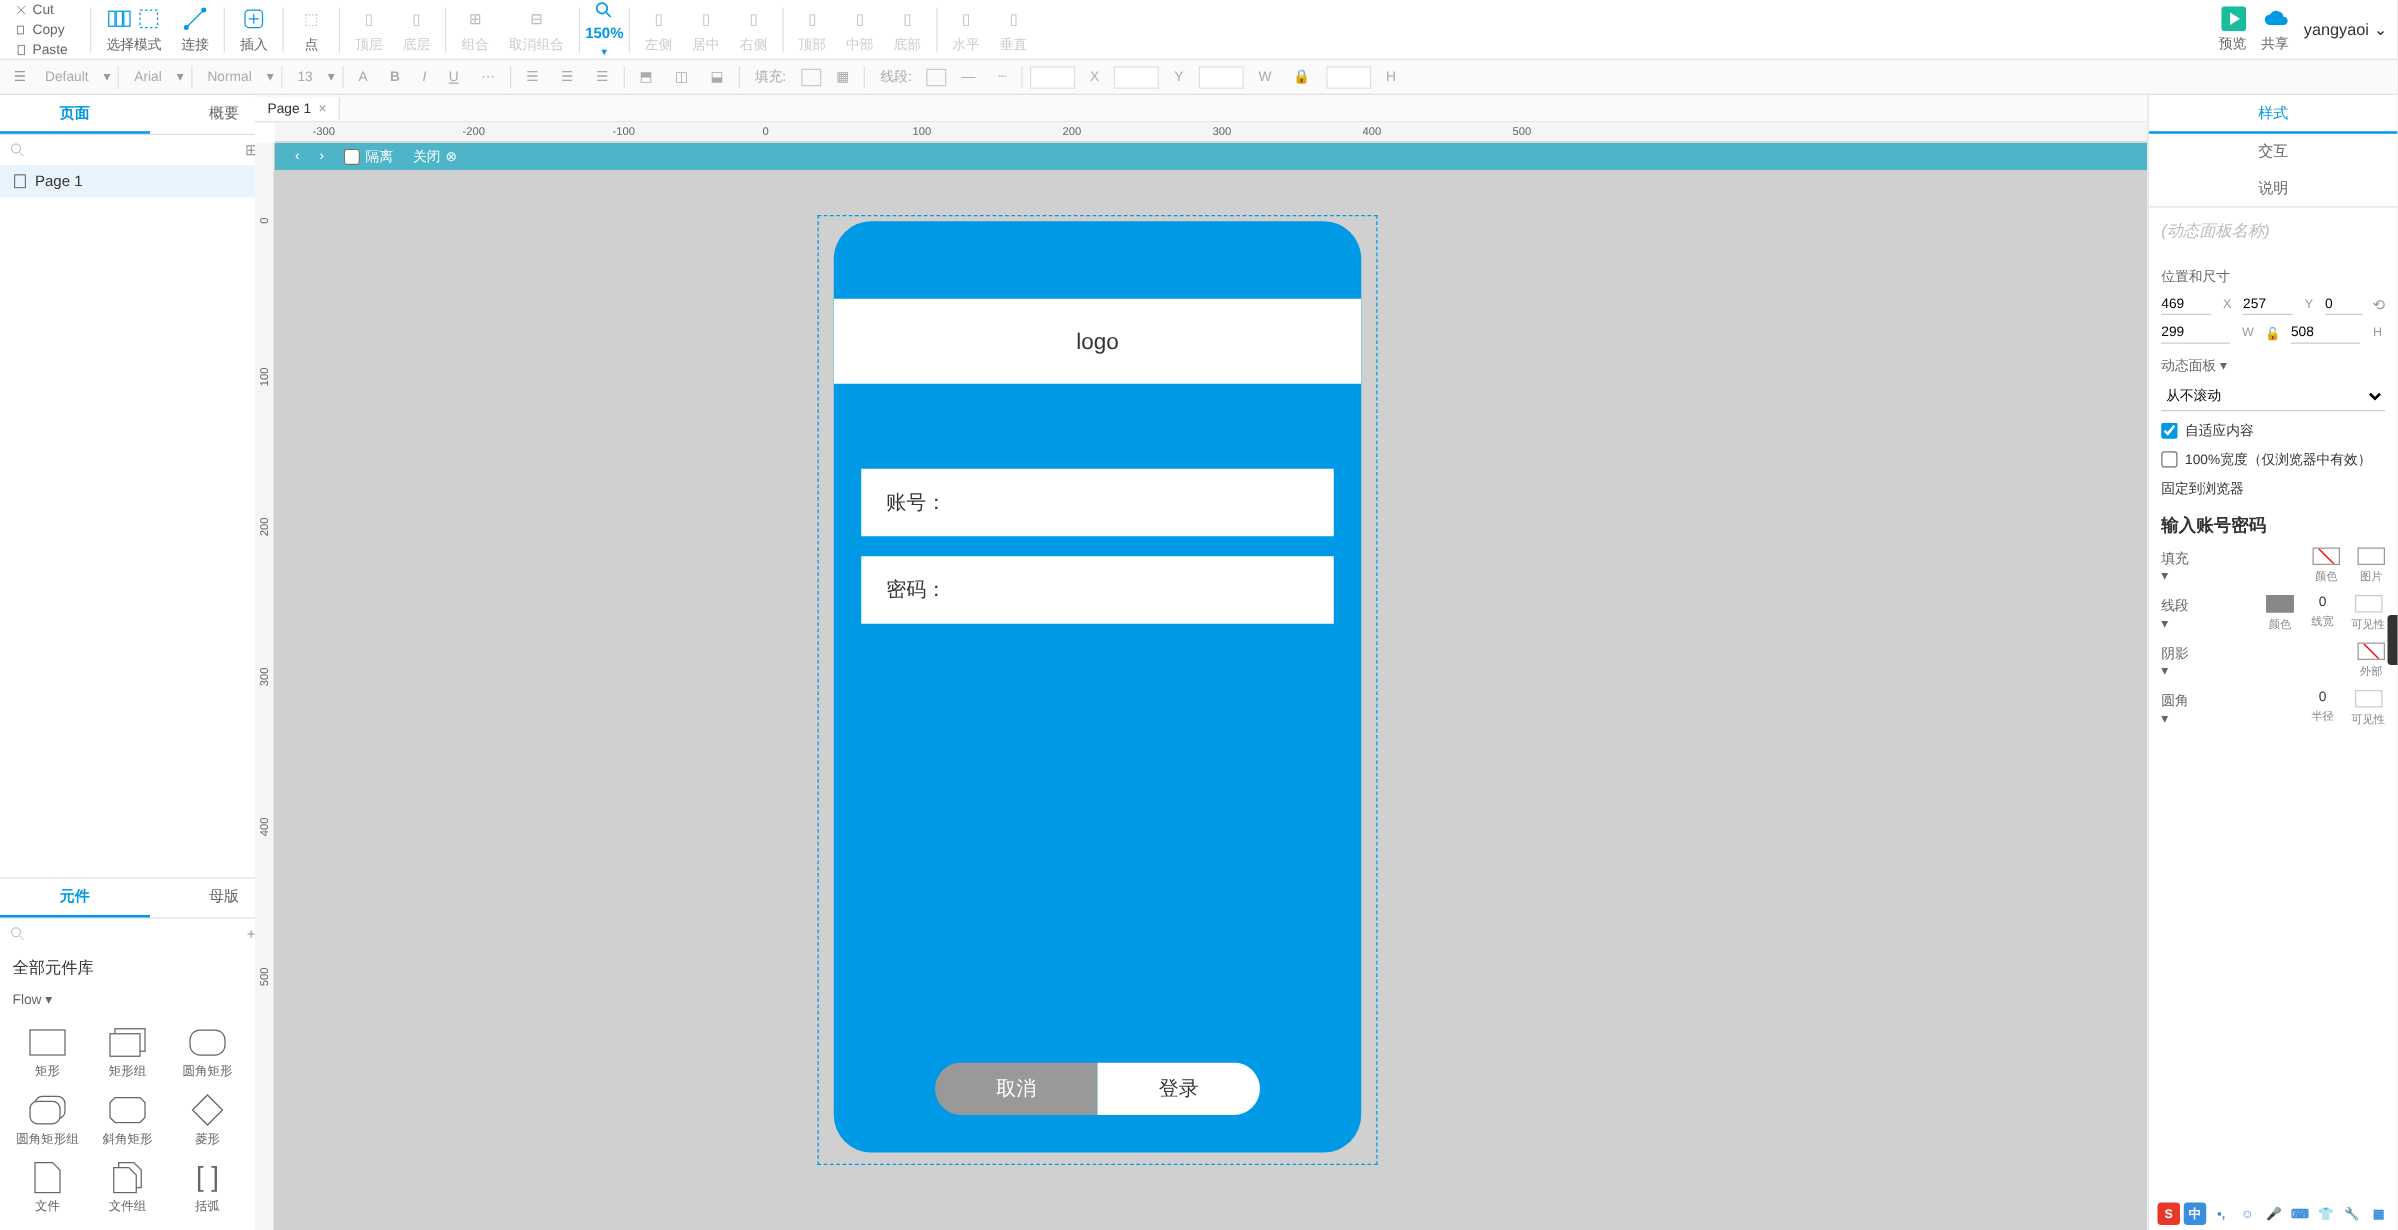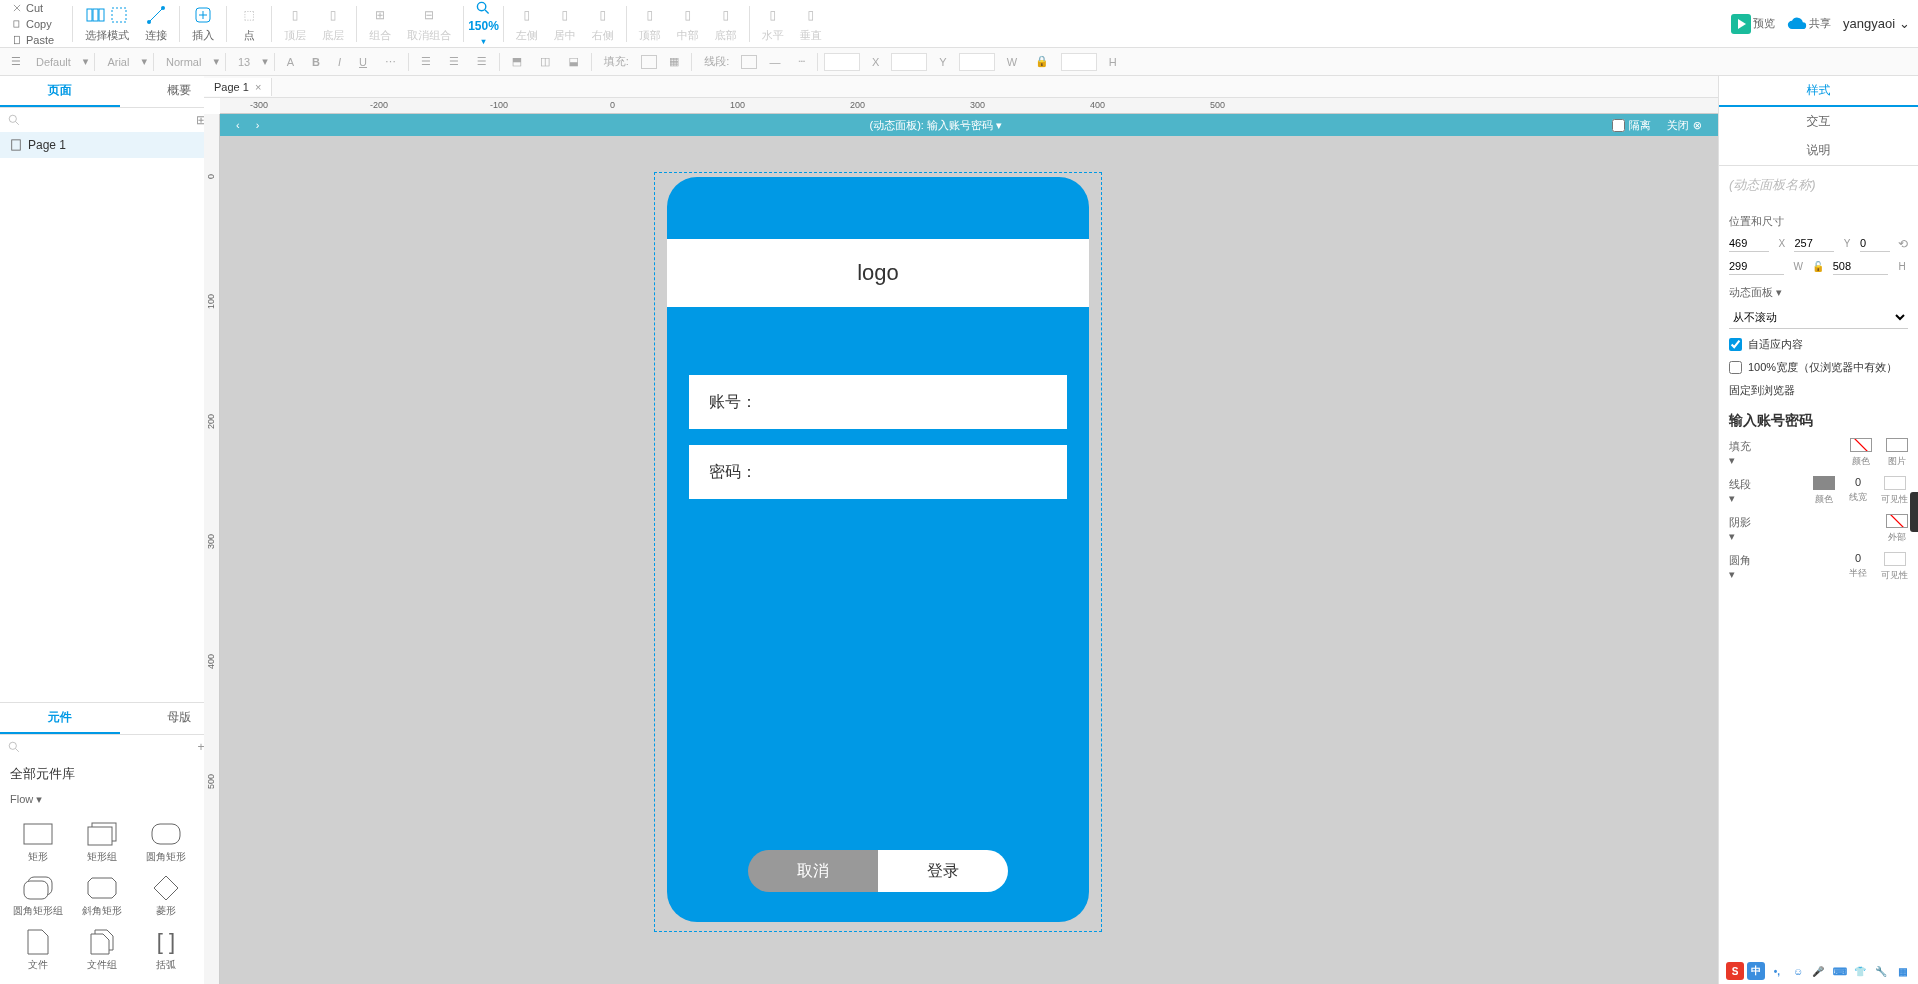--- a/index.html
+++ b/index.html
@@ -10,21 +10,21 @@
 .clipboard-group { display: flex; flex-direction: column; gap: 2px; margin-right: 10px; }
 .clip-item { display: flex; align-items: center; gap: 4px; font-size: 11px; color: #666; cursor: pointer; padding: 1px 4px; }
 .clip-item svg { width: 10px; height: 10px; }
 .tool-group { display: flex; flex-direction: column; align-items: center; gap: 2px; margin: 0 8px; }
 .tool-icons { display: flex; gap: 4px; height: 22px; align-items: center; }
 .tool-icon { width: 20px; height: 20px; display: flex; align-items: center; justify-content: center; color: #0099e5; }
 .tool-label { font-size: 11px; color: #666; }
 .tool-sep { width: 1px; height: 36px; background: #e0e0e0; margin: 0 4px; }
 .zoom-box { display: flex; align-items: center; gap: 4px; color: #0099e5; font-weight: bold; flex-direction: column; }
 .toolbar-right { margin-left: auto; display: flex; align-items: center; gap: 12px; }
-.preview-btn, .share-btn { display: flex; flex-direction: row; align-items: center; gap: 2px; cursor: pointer; }
+.preview-btn, .share-btn { display: flex; flex-direction: column; align-items: flex-end; gap: 2px; cursor: pointer; }
 .preview-btn svg, .share-btn svg { width: 20px; height: 20px; }
 .username { font-size: 13px; color: #333; display: flex; align-items: center; gap: 4px; cursor: pointer; }
 
 
 .format-bar { height: 28px; display: flex; align-items: center; border-bottom: 1px solid #e0e0e0; padding: 0 8px; background: #fafafa; gap: 6px; font-size: 11px; color: #999; }
 .fmt-item { padding: 2px 6px; color: #aaa; display: flex; align-items: center; gap: 3px; }
 .fmt-sep { width: 1px; height: 18px; background: #e0e0e0; }
 .coord-input { width: 36px; height: 18px; border: 1px solid #e0e0e0; font-size: 10px; text-align: center; background: #fff; }
 
 
@@ -57,21 +57,21 @@
 .ruler-v .tick { position: absolute; left: 2px; writing-mode: vertical-rl; transform: rotate(180deg); }
 .workspace { flex: 1; background: #d9d9d9; position: relative; overflow: hidden; }
 
 .dyn-header { height: 22px; background: #4eb5c9; color: #fff; display: flex; align-items: center; font-size: 11px; padding: 0 8px; }
 .dyn-title { flex: 1; text-align: center; }
 .dyn-action { padding: 0 8px; cursor: pointer; display: flex; align-items: center; gap: 4px; }
 .dyn-edit { position: absolute; top: 22px; left: 0; right: 0; bottom: 0; background: #d0d0d0; }
 
 .artboard { position: absolute; left: 434px; top: 36px; width: 448px; height: 760px; border: 1px dashed #0099e5; background: transparent; }
 .phone-frame { position: absolute; left: 12px; top: 4px; right: 12px; height: 745px; background: #0099e5; border-radius: 30px; overflow: hidden; }
-.logo-bar { position: absolute; top: 62px; left: 0; right: 0; height: 68px; background: #fff; display: flex; align-items: center; justify-content: center; font-size: 22px; color: #333; }
+.logo-bar { position: absolute; top: 62px; left: 0; right: 0; height: 68px; background: #fff; display: flex; align-items: center; justify-content: center; font-size: 18px; color: #333; }
 .input-field { position: absolute; left: 22px; right: 22px; height: 54px; background: #fff; padding: 0 20px; display: flex; align-items: center; font-size: 16px; color: #333; }
 .input-field.f1 { top: 198px; }
 .input-field.f2 { top: 268px; }
 .btn-pill { position: absolute; bottom: 30px; left: 50%; transform: translateX(-50%); width: 260px; height: 42px; border-radius: 21px; display: flex; overflow: hidden; }
 .btn-half { flex: 1; display: flex; align-items: center; justify-content: center; font-size: 16px; cursor: pointer; }
 .btn-cancel { background: #999; color: #fff; }
 .btn-login { background: #fff; color: #333; }
 
 
 .right-panel { position: absolute; right: 0; top: 76px; bottom: 0; width: 200px; background: #fff; border-left: 1px solid #e0e0e0; padding: 0 10px; overflow-y: auto; }
@@ -480,25 +480,20 @@
       <span class="tick" style="top:180px">100</span>
       <span class="tick" style="top:300px">200</span>
       <span class="tick" style="top:420px">300</span>
       <span class="tick" style="top:540px">400</span>
       <span class="tick" style="top:660px">500</span>
     </div>
     <div class="workspace">
       <div class="dyn-header">
         <span class="dyn-action">‹</span>
         <span class="dyn-action">›</span>
-        <div class="dyn-title">
-          <span>(动态面板):</span>
-          <span>输入账号密码</span>
-          <span>▾</span>
-        </div>
         <span class="dyn-action">
             <input type="checkbox" style="accent-color: rgb(255, 255, 255);">
             <span>隔离</span>
           </span>
         <span class="dyn-action"><span>关闭</span> ⊗</span>
       </div>
       <div class="dyn-edit">
         <div class="artboard">
           <div class="phone-frame">
             <div class="logo-bar">logo</div>

